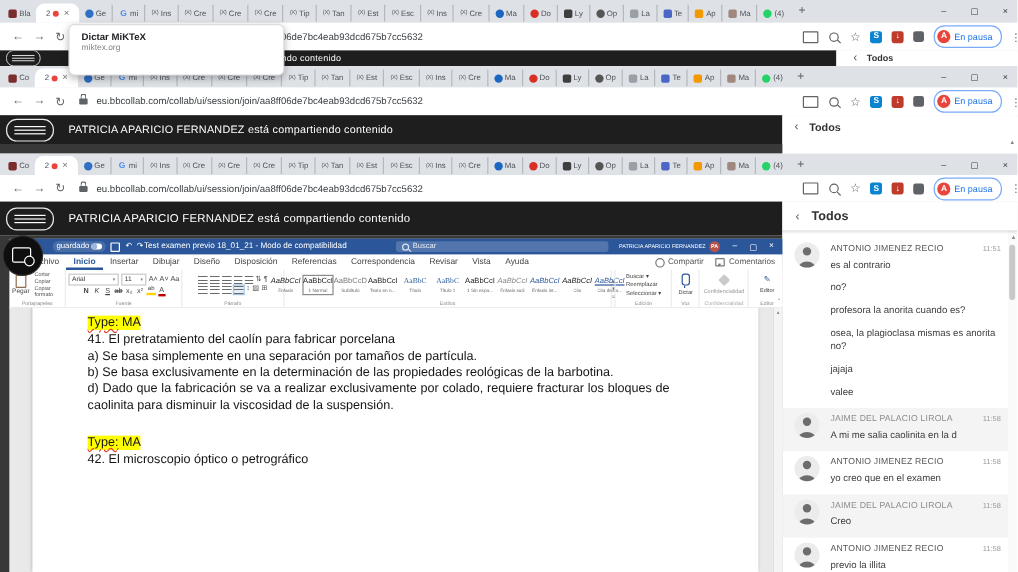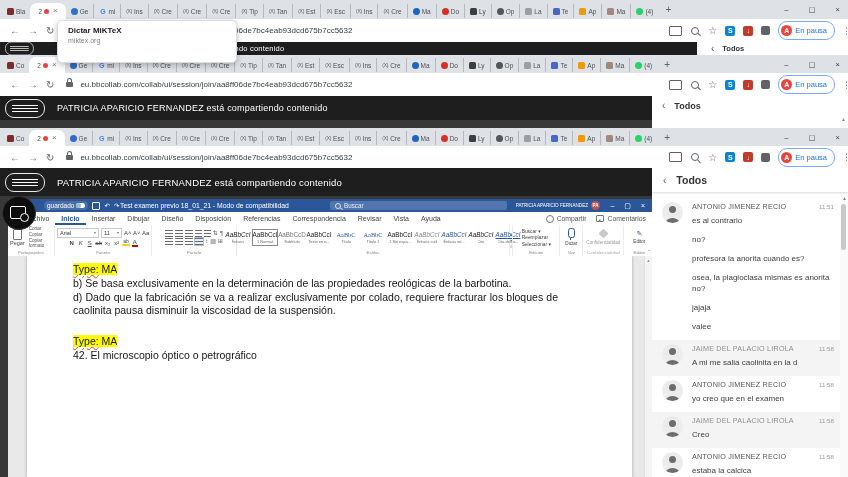--- a/index.html
+++ b/index.html
@@ -776,22 +776,24 @@
         </div>
         <div class="glabel">Editor</div>
         <span class="collapse">ˆ</span>
       </div>
     </div>
 
     <div class="wdoc">
       <div class="page">
         <div class="ptext" id="doctext">
             <div class="dpar" style="margin-top: 13px;"><span class="hl"><span class="sqg">Type:</span><span> MA</span></span></div>
+            <div class="dpar">41.   El pretratamiento del caolín para fabricar porcelana</div>
+            <div class="dpar">a) Se basa simplemente en una separación por tamaños de partícula.</div>
             <div class="dpar just">b) Se basa exclusivamente en la determinación de las propiedades reológicas de la barbotina.</div>
-            <div class="dpar just">d) Dado que la fabricación se va a realizar exclusivamente por colado, requiere fracturar los bloques de caolinita pausa disminuir la viscosidad de la suspensión.</div>
+            <div class="dpar just">d) Dado que la fabricación se va a realizar exclusivamente por colado, requiere fracturar los bloques de caolinita para disminuir la viscosidad de la suspensión.</div>
             <div class="dpar" style="margin-top: 17px;"><span class="hl"><span class="sqg">Type:</span><span> MA</span></span></div>
             <div class="dpar">42.   El microscopio óptico o petrográfico</div>
           </div>
       </div>
       <div class="docsb">▴</div>
     </div>
   </div>
 
   <div class="abs fab">
     <div class="fabicon"></div>
@@ -848,21 +850,21 @@
             <div class="mline">Creo</div>
           </div>
         </div>
         <div class="msg">
           <div class="av"></div>
           <div class="mc">
             <div class="mhead">
               <span class="mname">ANTONIO JIMENEZ RECIO</span>
               <span class="mtime">11:58</span>
             </div>
-            <div class="mline">estaba la calcica</div>
+            <div class="mline">previo la illita</div>
           </div>
         </div>
       </div>
     <div class="sb">
       <span class="sarr">▲</span>
       <span class="thumb"></span>
     </div>
   </div>
 
   <div class="abs tooltip">

